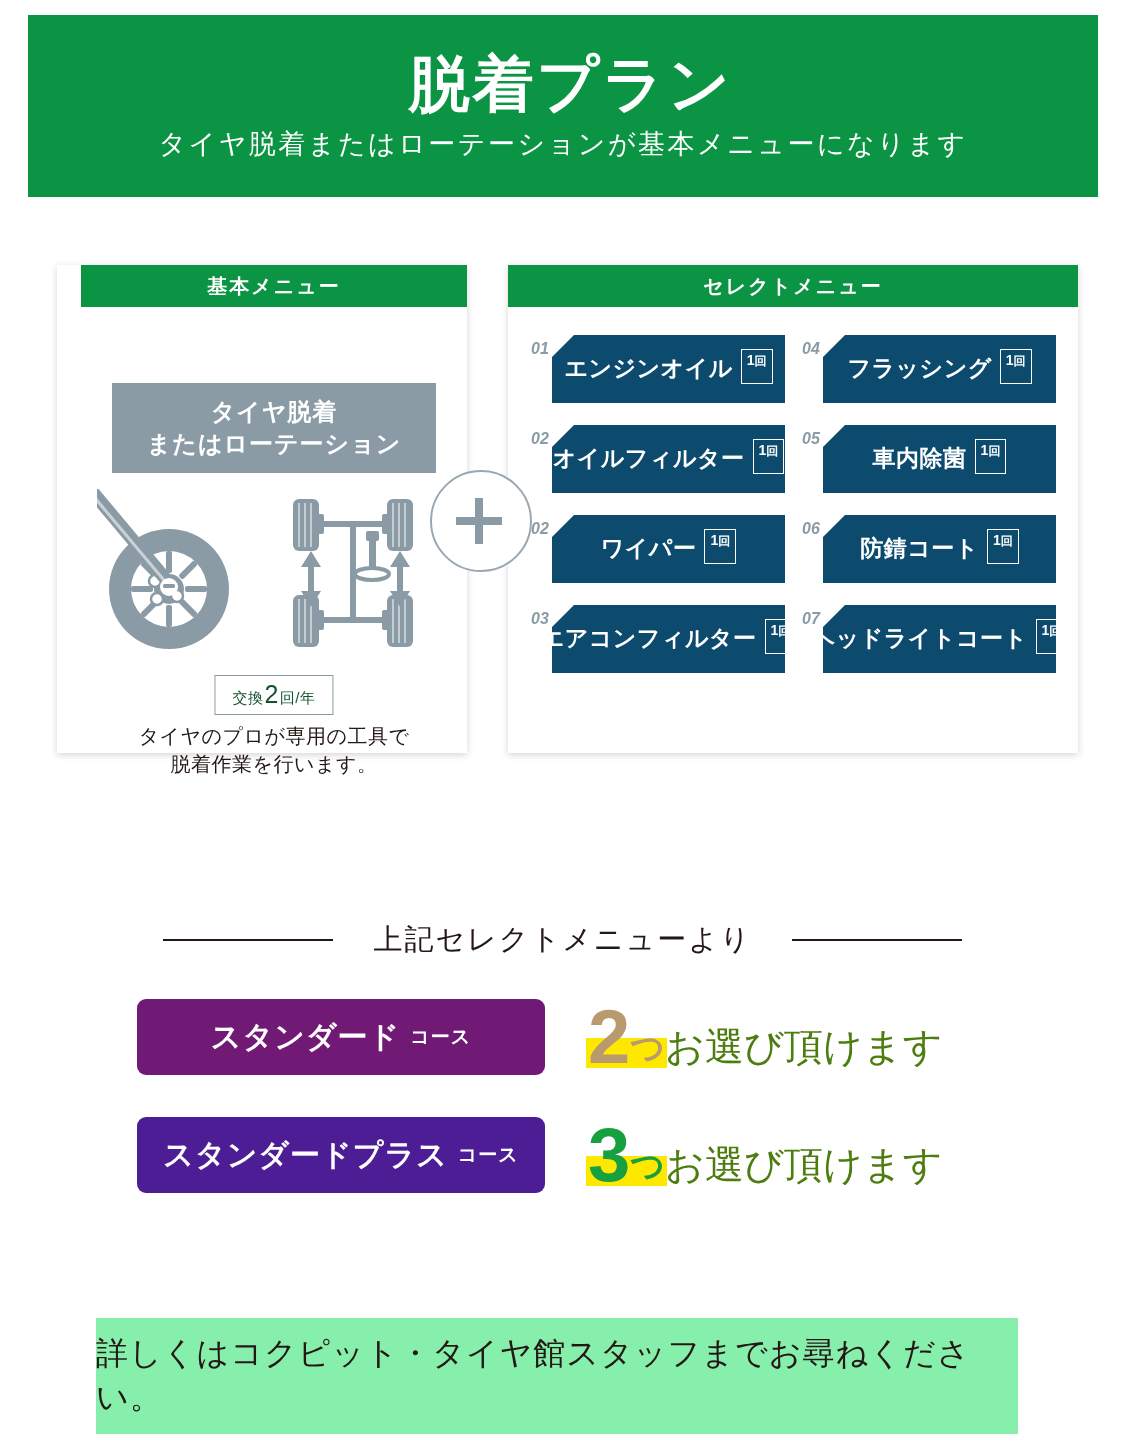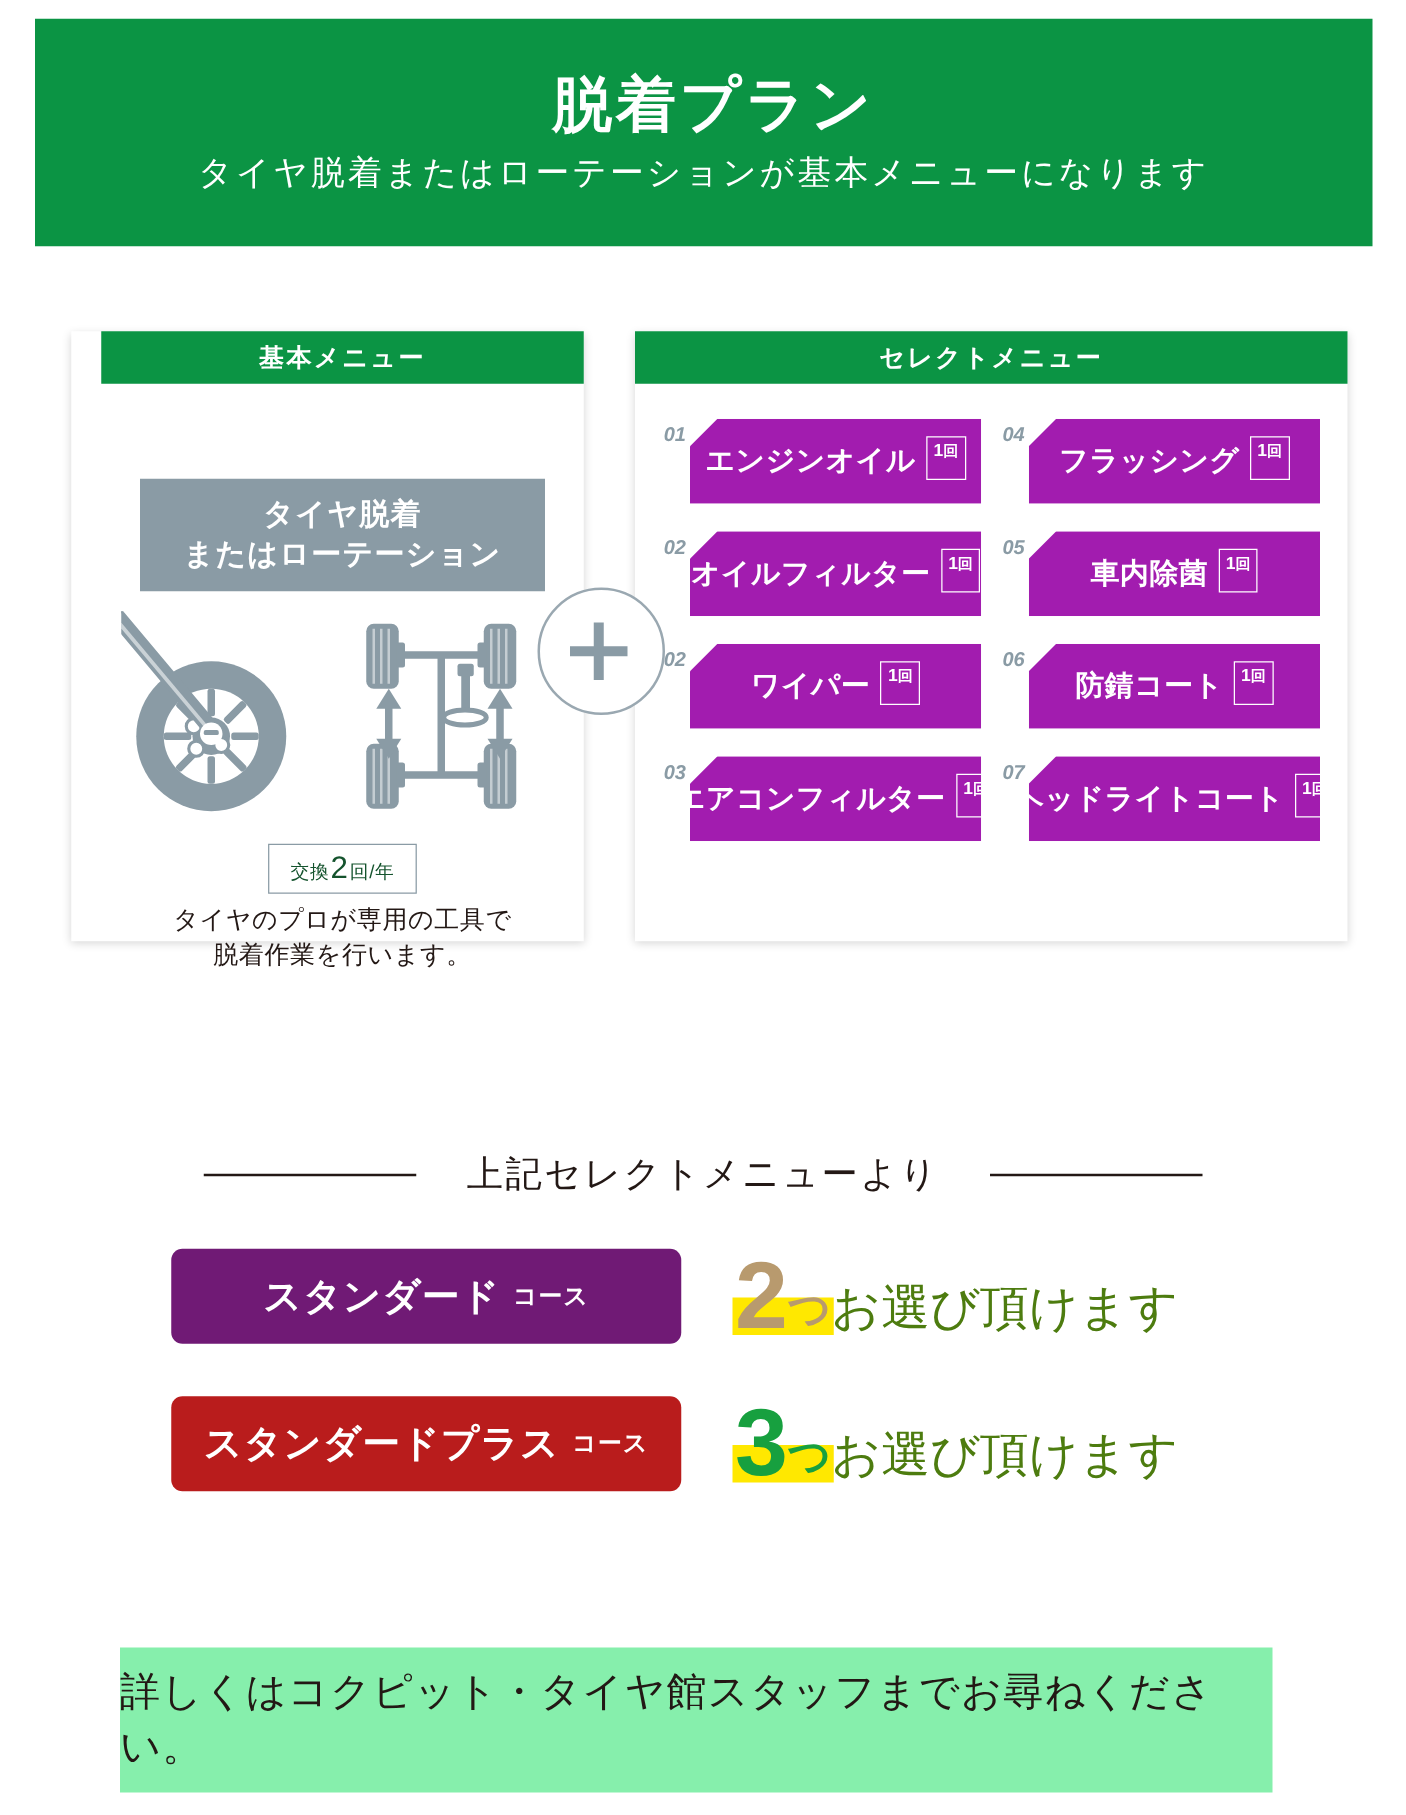--- a/index.html
+++ b/index.html
@@ -13,21 +13,21 @@
     -webkit-font-smoothing:antialiased;
   }
 
   
   .header{
     position:absolute;left:28px;top:15px;width:1070px;height:182px;
     background:#0b9444;
     display:flex;flex-direction:column;align-items:center;justify-content:center;
   }
   .header-title{
-    color:#ffffff;font-size:48px;font-weight:bold;letter-spacing:3px;
+    color:#ffffff;font-size:61px;font-weight:bold;letter-spacing:3px;
     line-height:1;margin:0 0 16px 16px;
   }
   .header-sub{
     color:#ffffff;font-size:27px;font-weight:normal;letter-spacing:2.5px;
     line-height:1;margin:0;
   }
 
   
   .card{
     position:absolute;background:#ffffff;
@@ -87,21 +87,21 @@
   .sel-item{
     position:relative;height:75px;
   }
   .sel-num{
     position:absolute;left:1px;top:6px;
     font-size:16px;font-weight:bold;color:#8a9ba5;
     letter-spacing:0;line-height:1;font-style:italic;
   }
   .sel-tab{
     position:absolute;left:22px;top:0;right:0;height:68px;
-    background:#a21caf;
+    background:#0c4a6e;
     -webkit-clip-path:polygon(22px 0,100% 0,100% 100%,0 100%,0 22px);
     clip-path:polygon(22px 0,100% 0,100% 100%,0 100%,0 22px);
     display:flex;align-items:center;justify-content:center;
     padding:0 6px 2px;box-sizing:border-box;
   }
   .sel-name{
     color:#ffffff;font-size:23px;font-weight:bold;letter-spacing:.5px;
     white-space:nowrap;
   }
   .sel-count{
@@ -124,21 +124,21 @@
   .course-row{position:absolute;left:137px;display:flex;align-items:center;}
   #course-row-0{top:999px;}
   #course-row-1{top:1117px;}
 
   .course-chip{
     width:408px;height:76px;border-radius:9px;
     display:flex;align-items:center;justify-content:center;
     color:#ffffff;white-space:nowrap;
   }
   .chip-standard{background:#701a75;}
-  .chip-plus{background:#b91c1c;}
+  .chip-plus{background:#4c1d95;}
   .chip-name{font-size:30px;font-weight:bold;letter-spacing:1px;}
   .chip-suffix{font-size:19px;font-weight:bold;margin-left:10px;letter-spacing:1px;}
 
   .course-phrase{
     display:flex;align-items:flex-end;margin-left:43px;white-space:nowrap;
     line-height:1;
   }
   .hl-wrap{position:relative;display:inline-flex;align-items:flex-end;}
   .hl-wrap::before{
     content:"";position:absolute;left:-2px;right:-2px;bottom:2px;height:30px;

